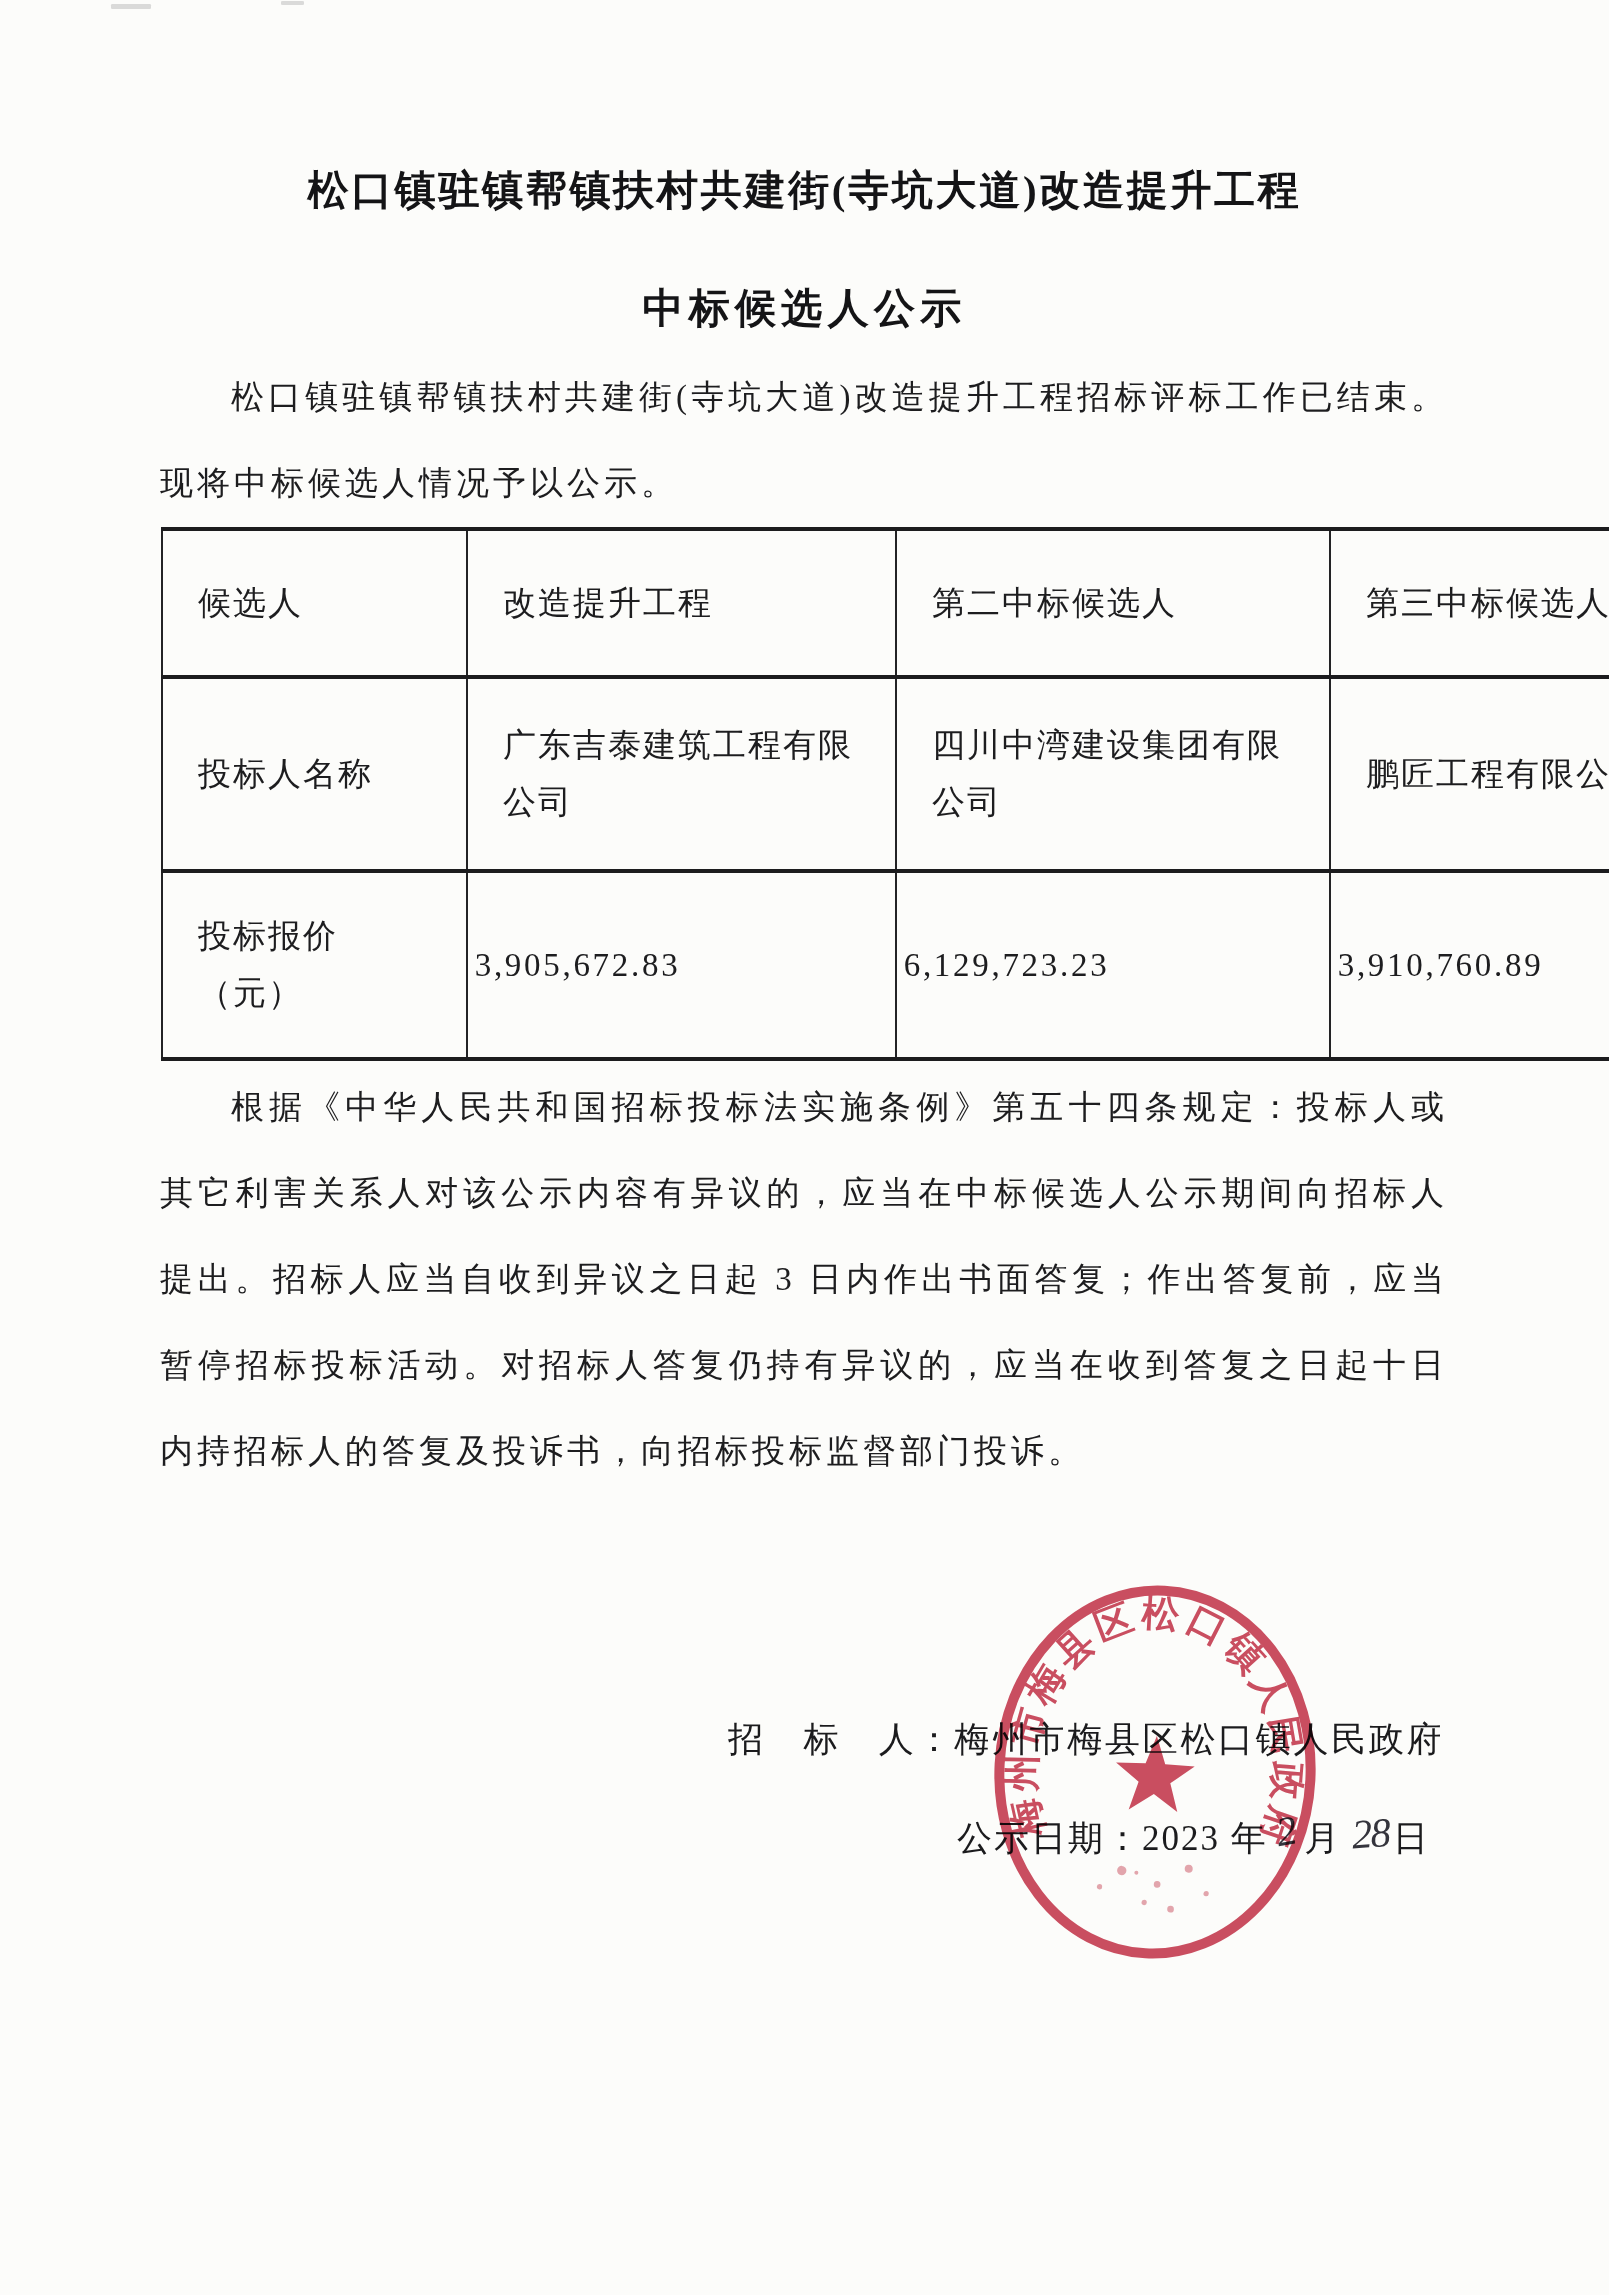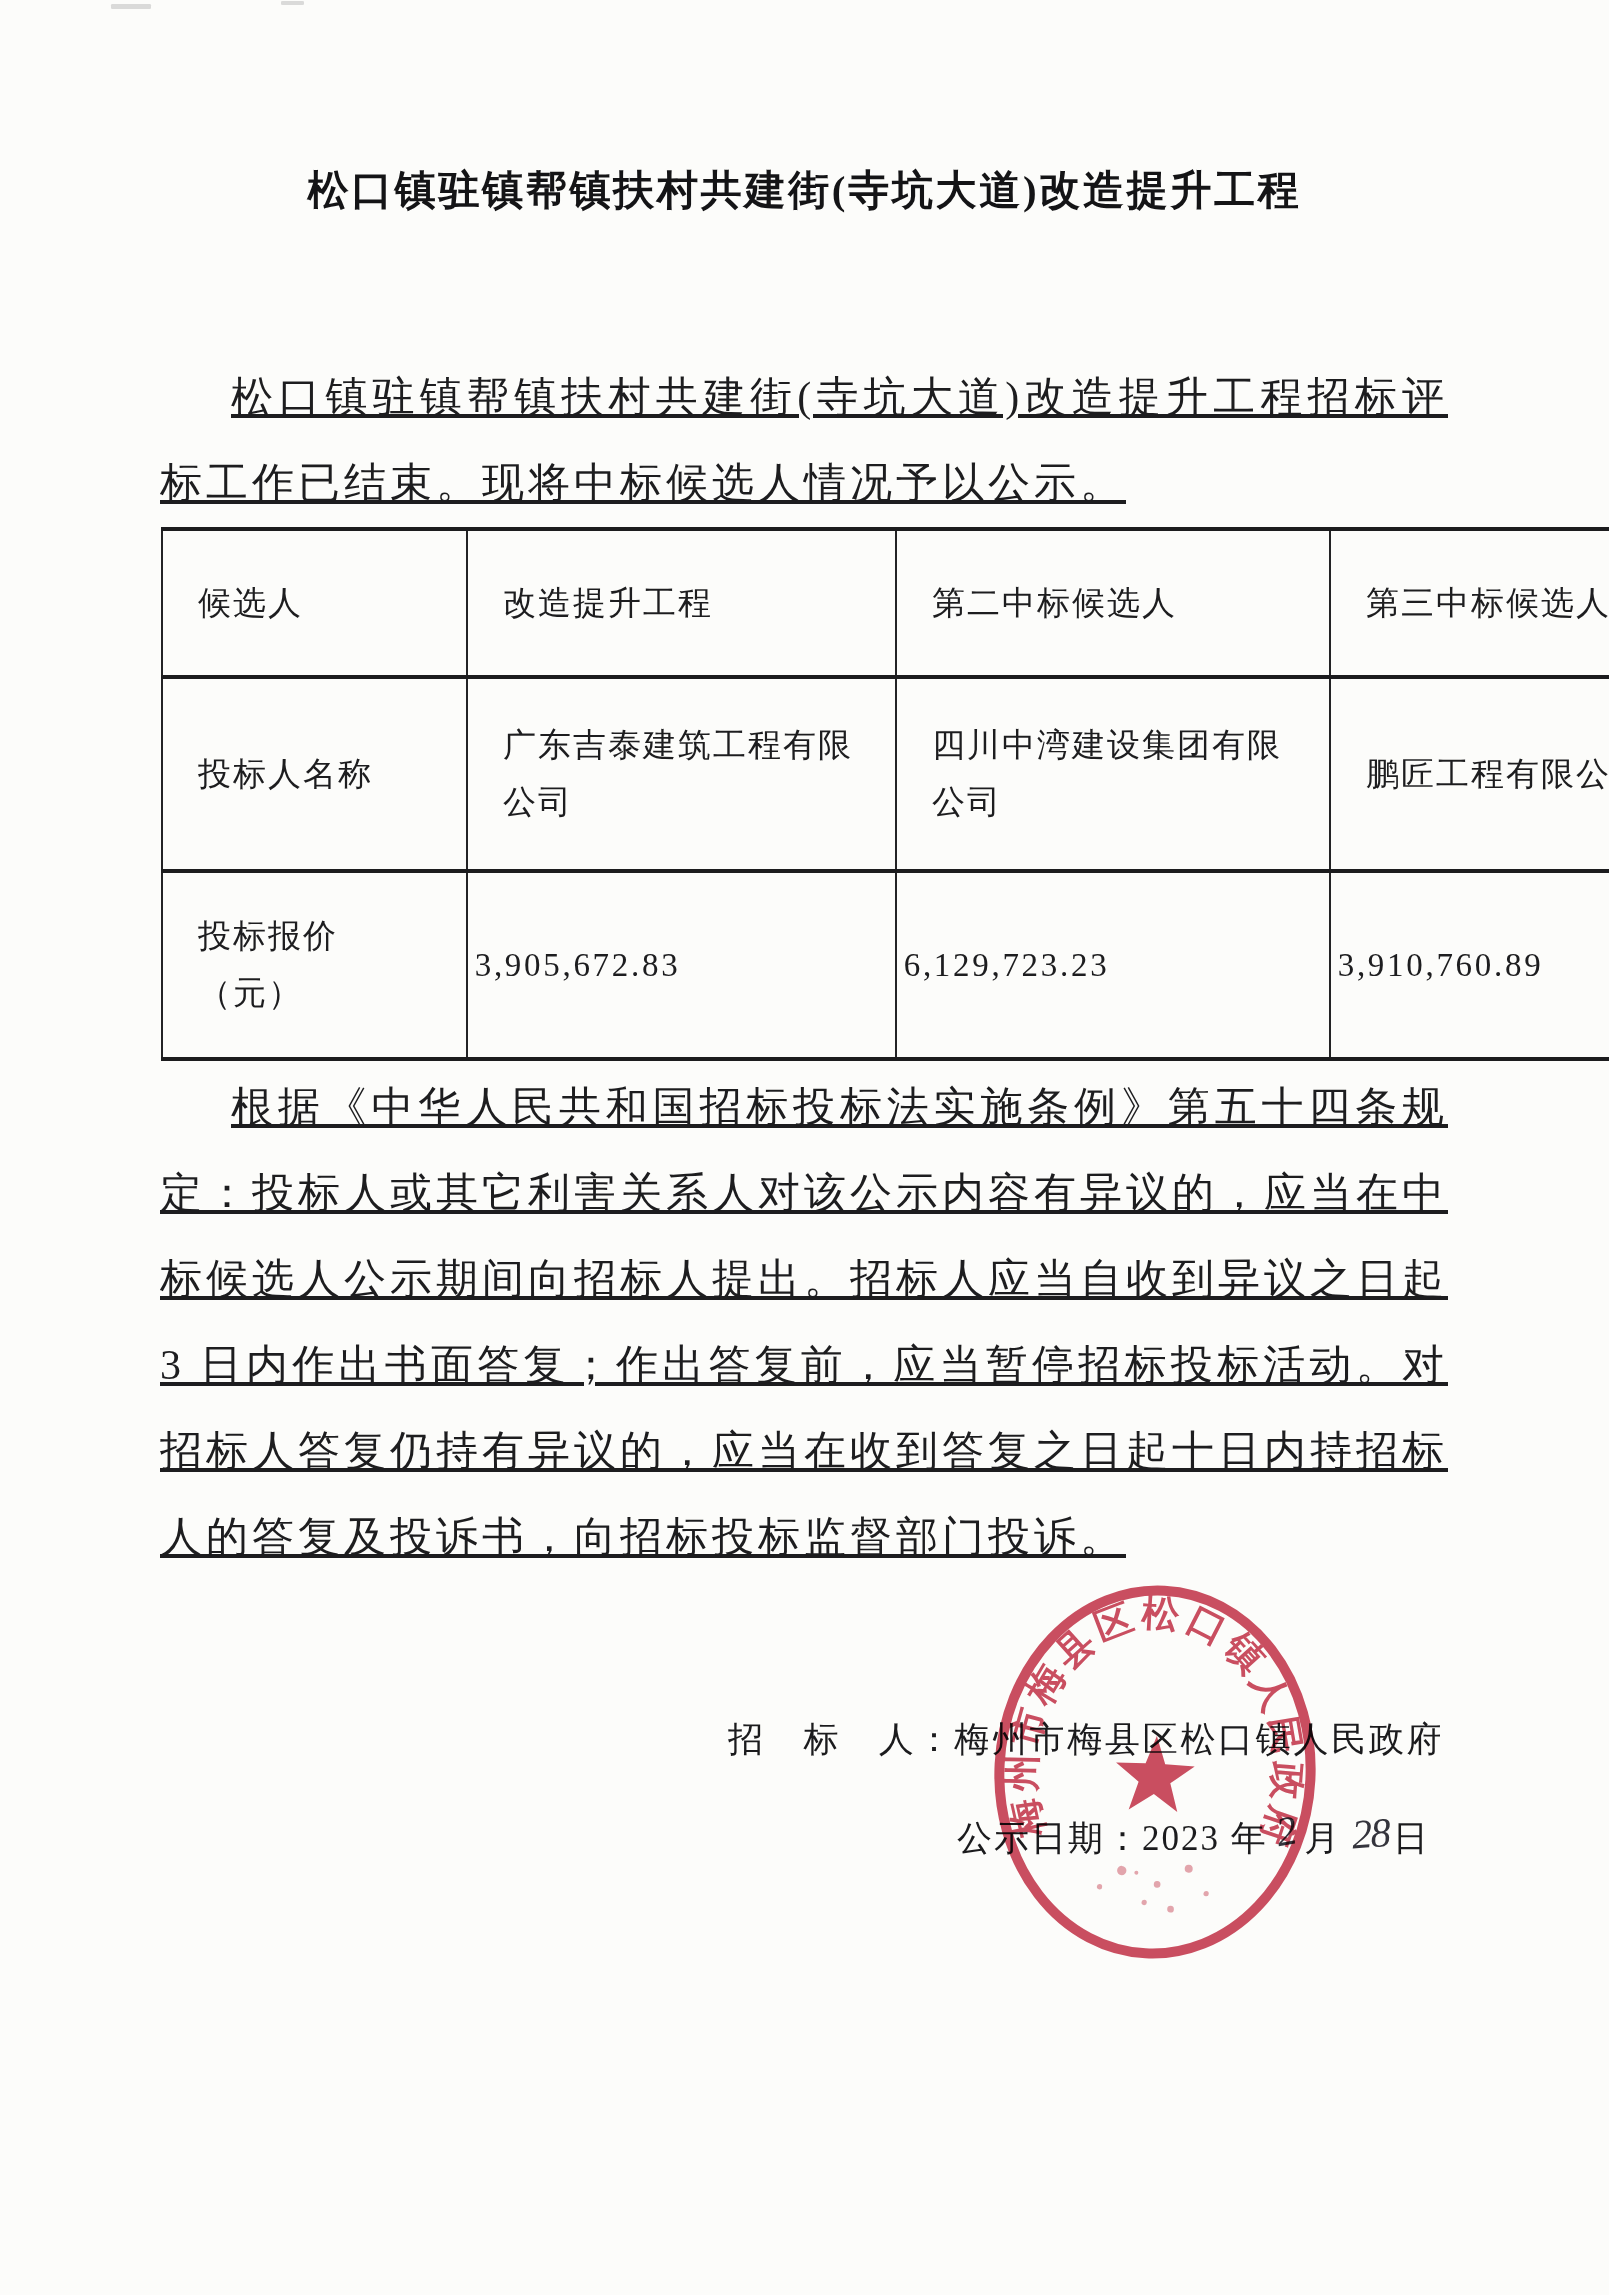--- a/index.html
+++ b/index.html
@@ -17,26 +17,25 @@
     text-align:center;
     font-size:41px;font-weight:700;
     letter-spacing:2.7px;
     color:#141416;
     white-space:nowrap;
   }
   .doc-title.line1{top:163px;}
   .doc-title.line2{top:281px;letter-spacing:5.3px;}
   .para{
     position:absolute;left:160px;width:1288px;
-    font-size:42px;line-height:86px;
+    font-size:33px;line-height:86px;
     letter-spacing:4px;
     text-align:justify;
     text-indent:71px;
     color:#1d1d1f;
-    text-decoration:underline;
   }
   .para.intro{top:354px;}
   .para.law{top:1064px;}
   .para.final{top:1497px;}
   .bid-table{
     position:absolute;left:161px;top:527px;
     width:1314px;
     border-collapse:collapse;
     table-layout:fixed;
     font-size:33px;
@@ -89,20 +88,21 @@
 </style>
 </head>
 <body>
 
 <div class="page">
 
   <div class="scan-mark" style="left:111px;top:4px;width:40px;height:4.7px;"></div>
   <div class="scan-mark" style="left:281px;top:1.3px;width:23px;height:4px;"></div>
 
   <div class="doc-title line1">松口镇驻镇帮镇扶村共建街(寺坑大道)改造提升工程</div>
+  <div class="doc-title line2">中标候选人公示</div>
 
   <div class="para intro">松口镇驻镇帮镇扶村共建街(寺坑大道)改造提升工程招标评标工作已结束。现将中标候选人情况予以公示。</div>
 
   <table class="bid-table">
     <tbody>
         <tr class="r-head">
       <td class="col-label">候选人</td>
       <td class="col-a">改造提升工程</td>
       <td class="col-b">第二中标候选人</td>
       <td class="col-c">第三中标候选人</td>

